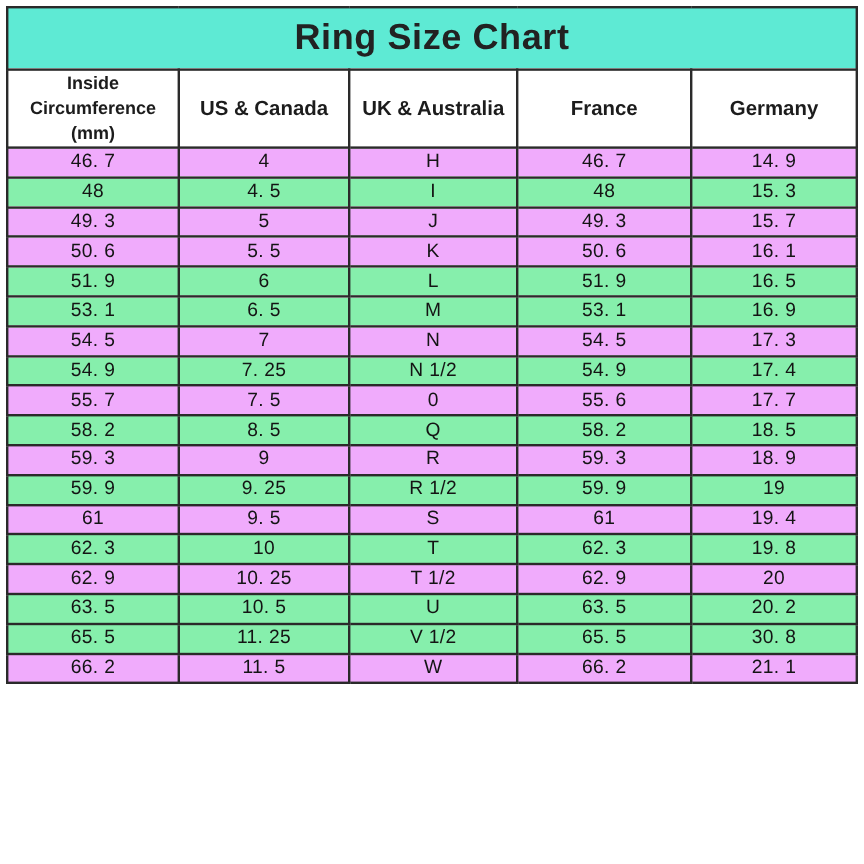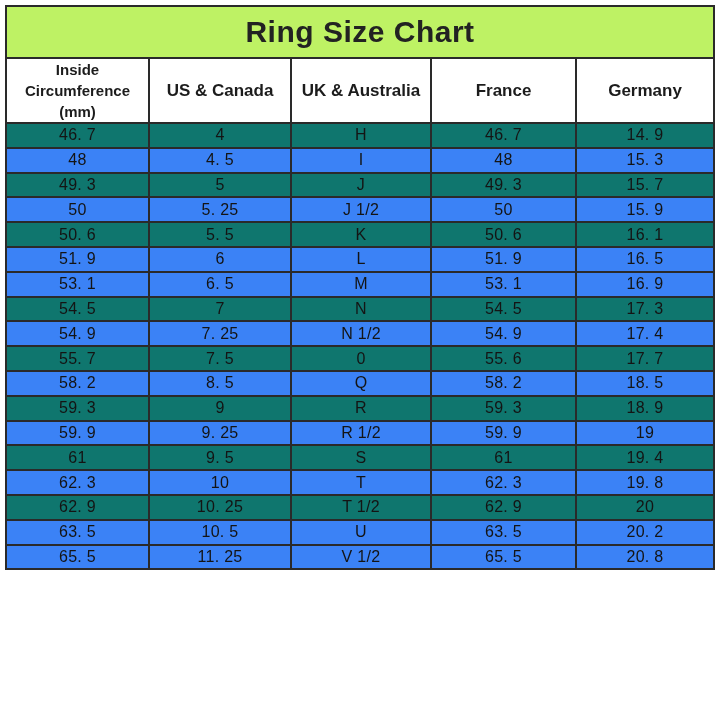--- a/index.html
+++ b/index.html
@@ -22,21 +22,21 @@
   table.ring-table th,
   table.ring-table td {
     border: 2px solid #2a2a2a;
     text-align: center;
     vertical-align: middle;
     padding: 0;
     overflow: hidden;
     white-space: nowrap;
   }
   .title-cell {
-    background: #bef264;
+    background: #5eead4;
     height: 50px;
     font-size: 30px;
     font-weight: bold;
     letter-spacing: 0.5px;
     color: #222222;
   }
   .header-row th {
     background: #ffffff;
     height: 54px;
     font-size: 17px;
@@ -49,22 +49,22 @@
     line-height: 1.4;
     white-space: normal;
   }
   tbody td {
     height: 22.8px;
     font-size: 16px;
     font-weight: normal;
     letter-spacing: 0.3px;
     color: #141414;
   }
-  tr.row-yellow td { background: #0f766e; }
-  tr.row-white  td { background: #3b82f6; }
+  tr.row-yellow td { background: #f0abfc; }
+  tr.row-white  td { background: #86efac; }
 </style>
 </head>
 <body>
 
 <div class="chart-wrap">
   <table class="ring-table">
     <colgroup>
       <col style="width:143px">
       <col style="width:142px">
       <col style="width:140px">
@@ -101,27 +101,20 @@
           <td>48</td>
           <td>15. 3</td>
         </tr>
         <tr class="row-yellow">
           <td>49. 3</td>
           <td>5</td>
           <td>J</td>
           <td>49. 3</td>
           <td>15. 7</td>
         </tr>
-        <tr class="row-white">
-          <td>50</td>
-          <td>5. 25</td>
-          <td>J 1/2</td>
-          <td>50</td>
-          <td>15. 9</td>
-        </tr>
         <tr class="row-yellow">
           <td>50. 6</td>
           <td>5. 5</td>
           <td>K</td>
           <td>50. 6</td>
           <td>16. 1</td>
         </tr>
         <tr class="row-white">
           <td>51. 9</td>
           <td>6</td>
@@ -204,17 +197,24 @@
           <td>10. 5</td>
           <td>U</td>
           <td>63. 5</td>
           <td>20. 2</td>
         </tr>
         <tr class="row-white">
           <td>65. 5</td>
           <td>11. 25</td>
           <td>V 1/2</td>
           <td>65. 5</td>
-          <td>20. 8</td>
+          <td>30. 8</td>
+        </tr>
+        <tr class="row-yellow">
+          <td>66. 2</td>
+          <td>11. 5</td>
+          <td>W</td>
+          <td>66. 2</td>
+          <td>21. 1</td>
         </tr>
       </tbody>
   </table>
 </div>
 
 </body></html>

